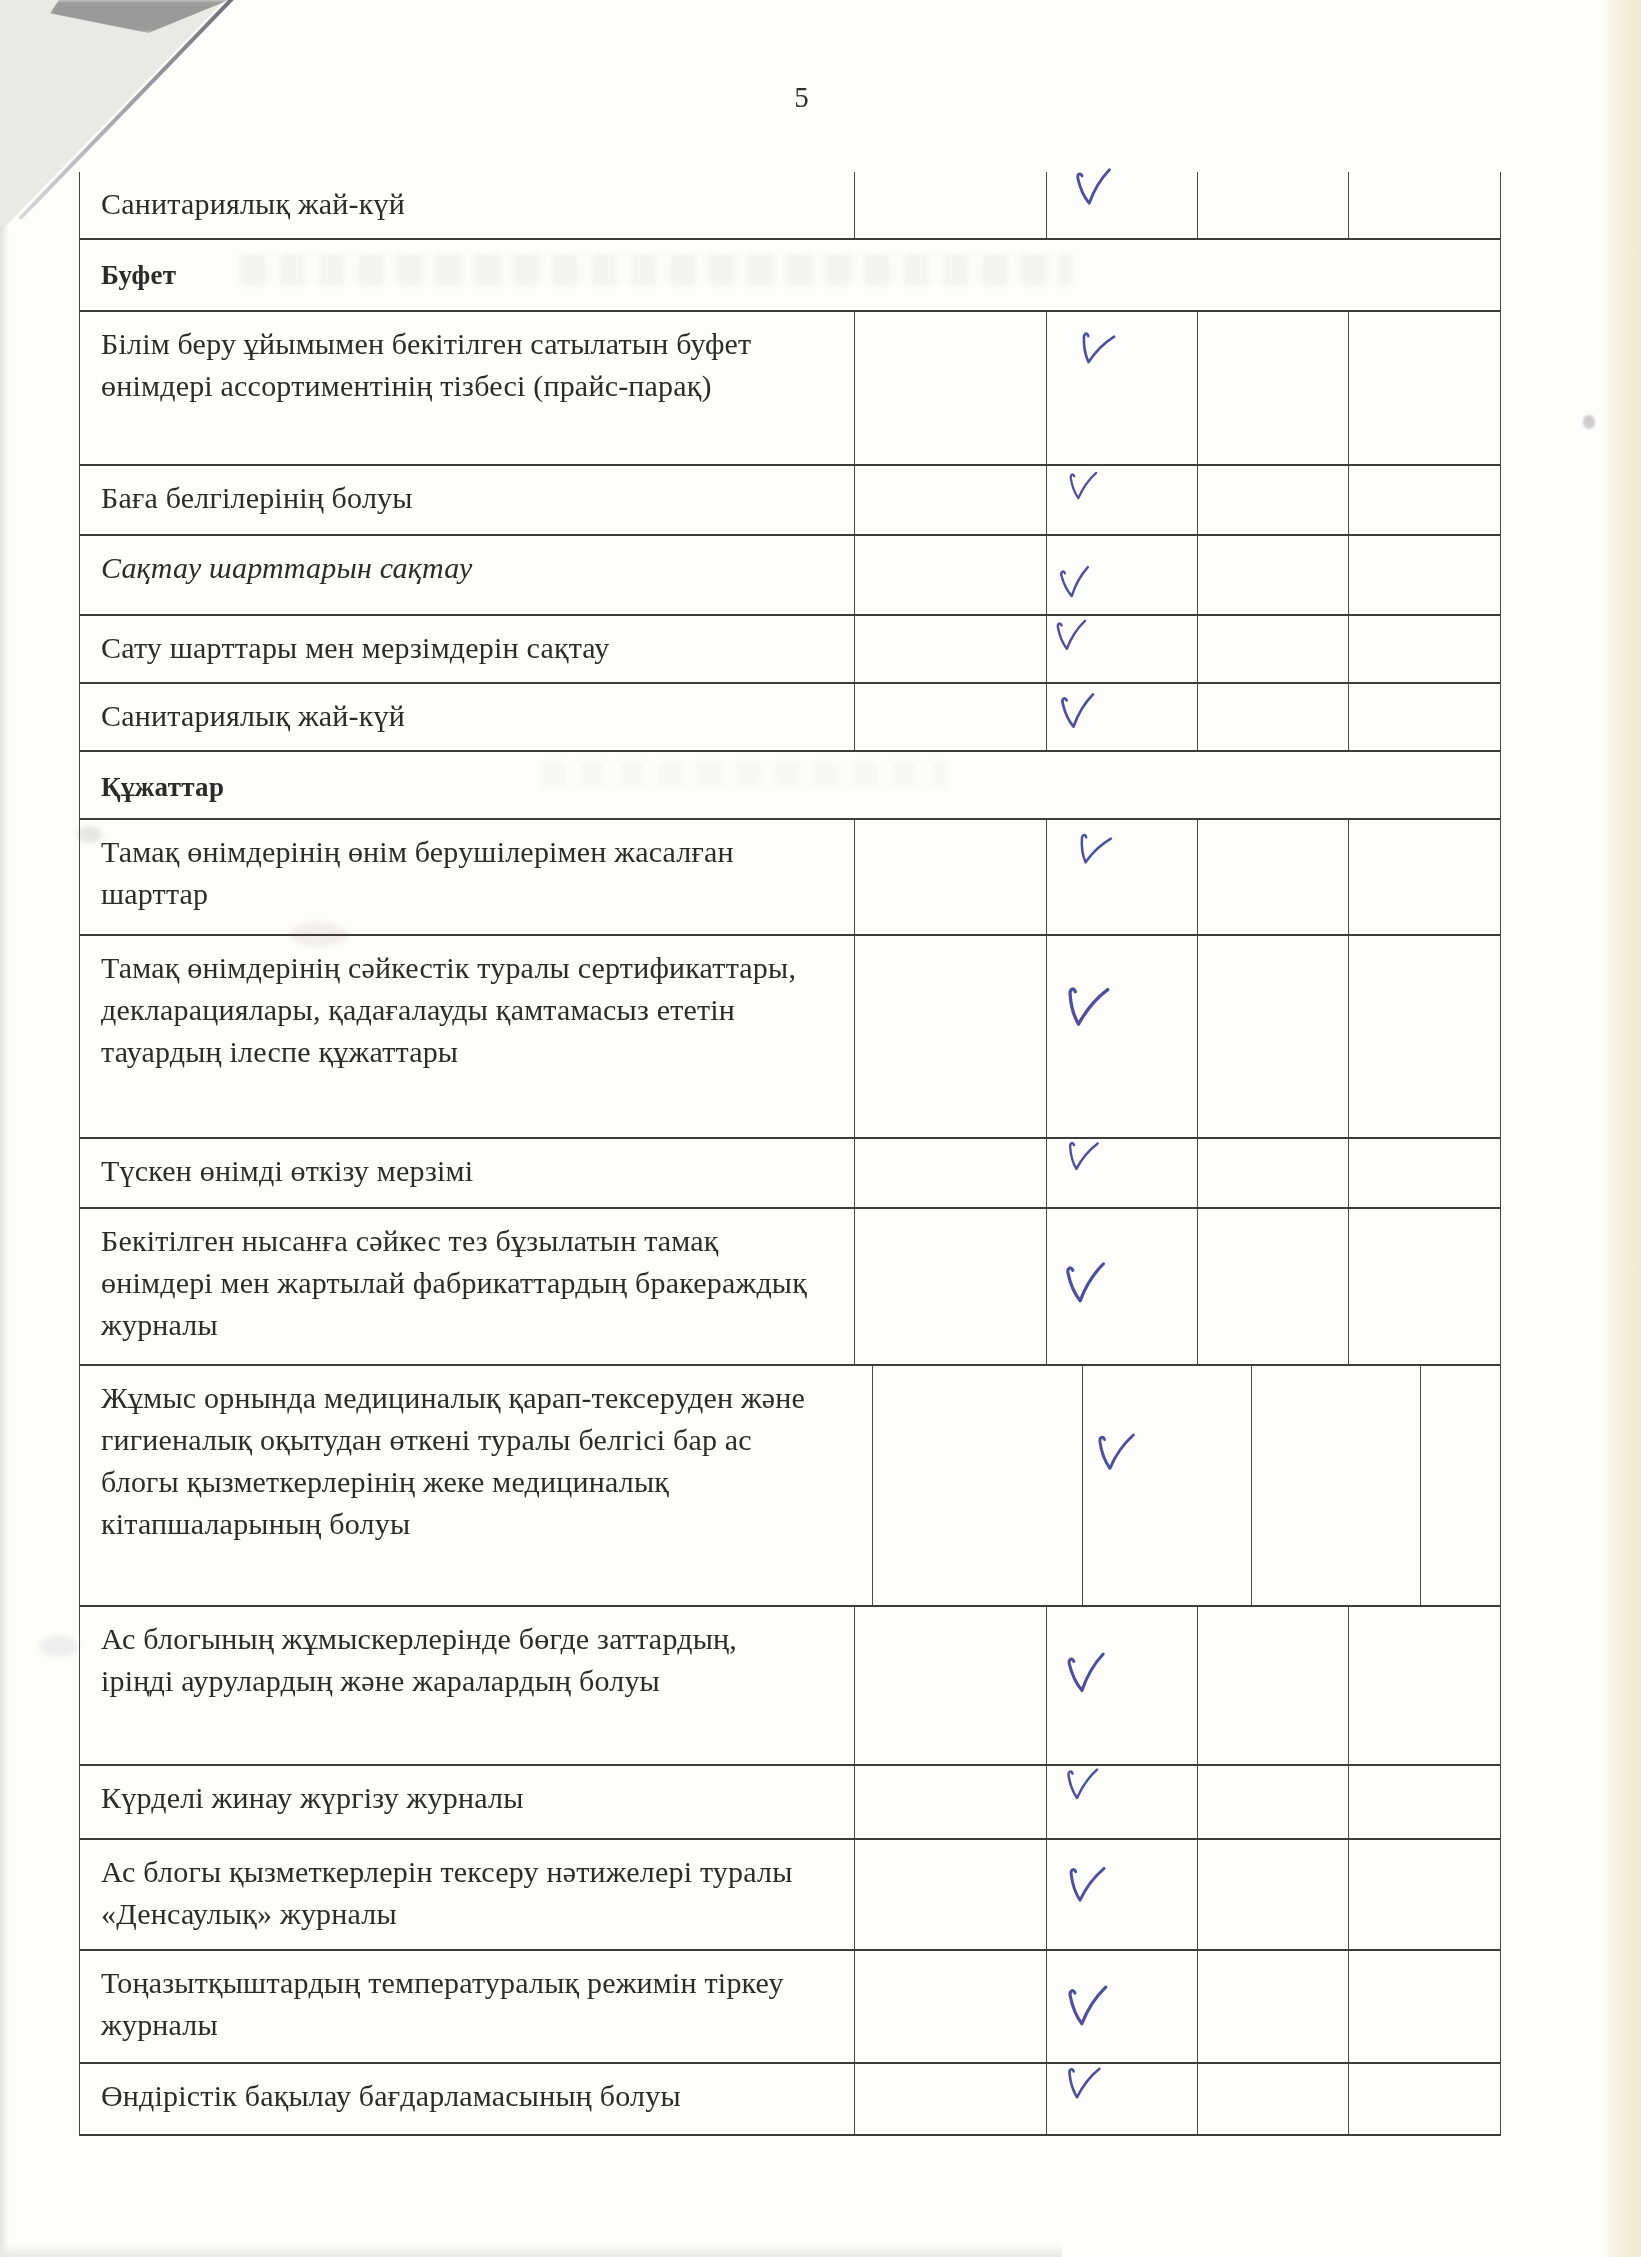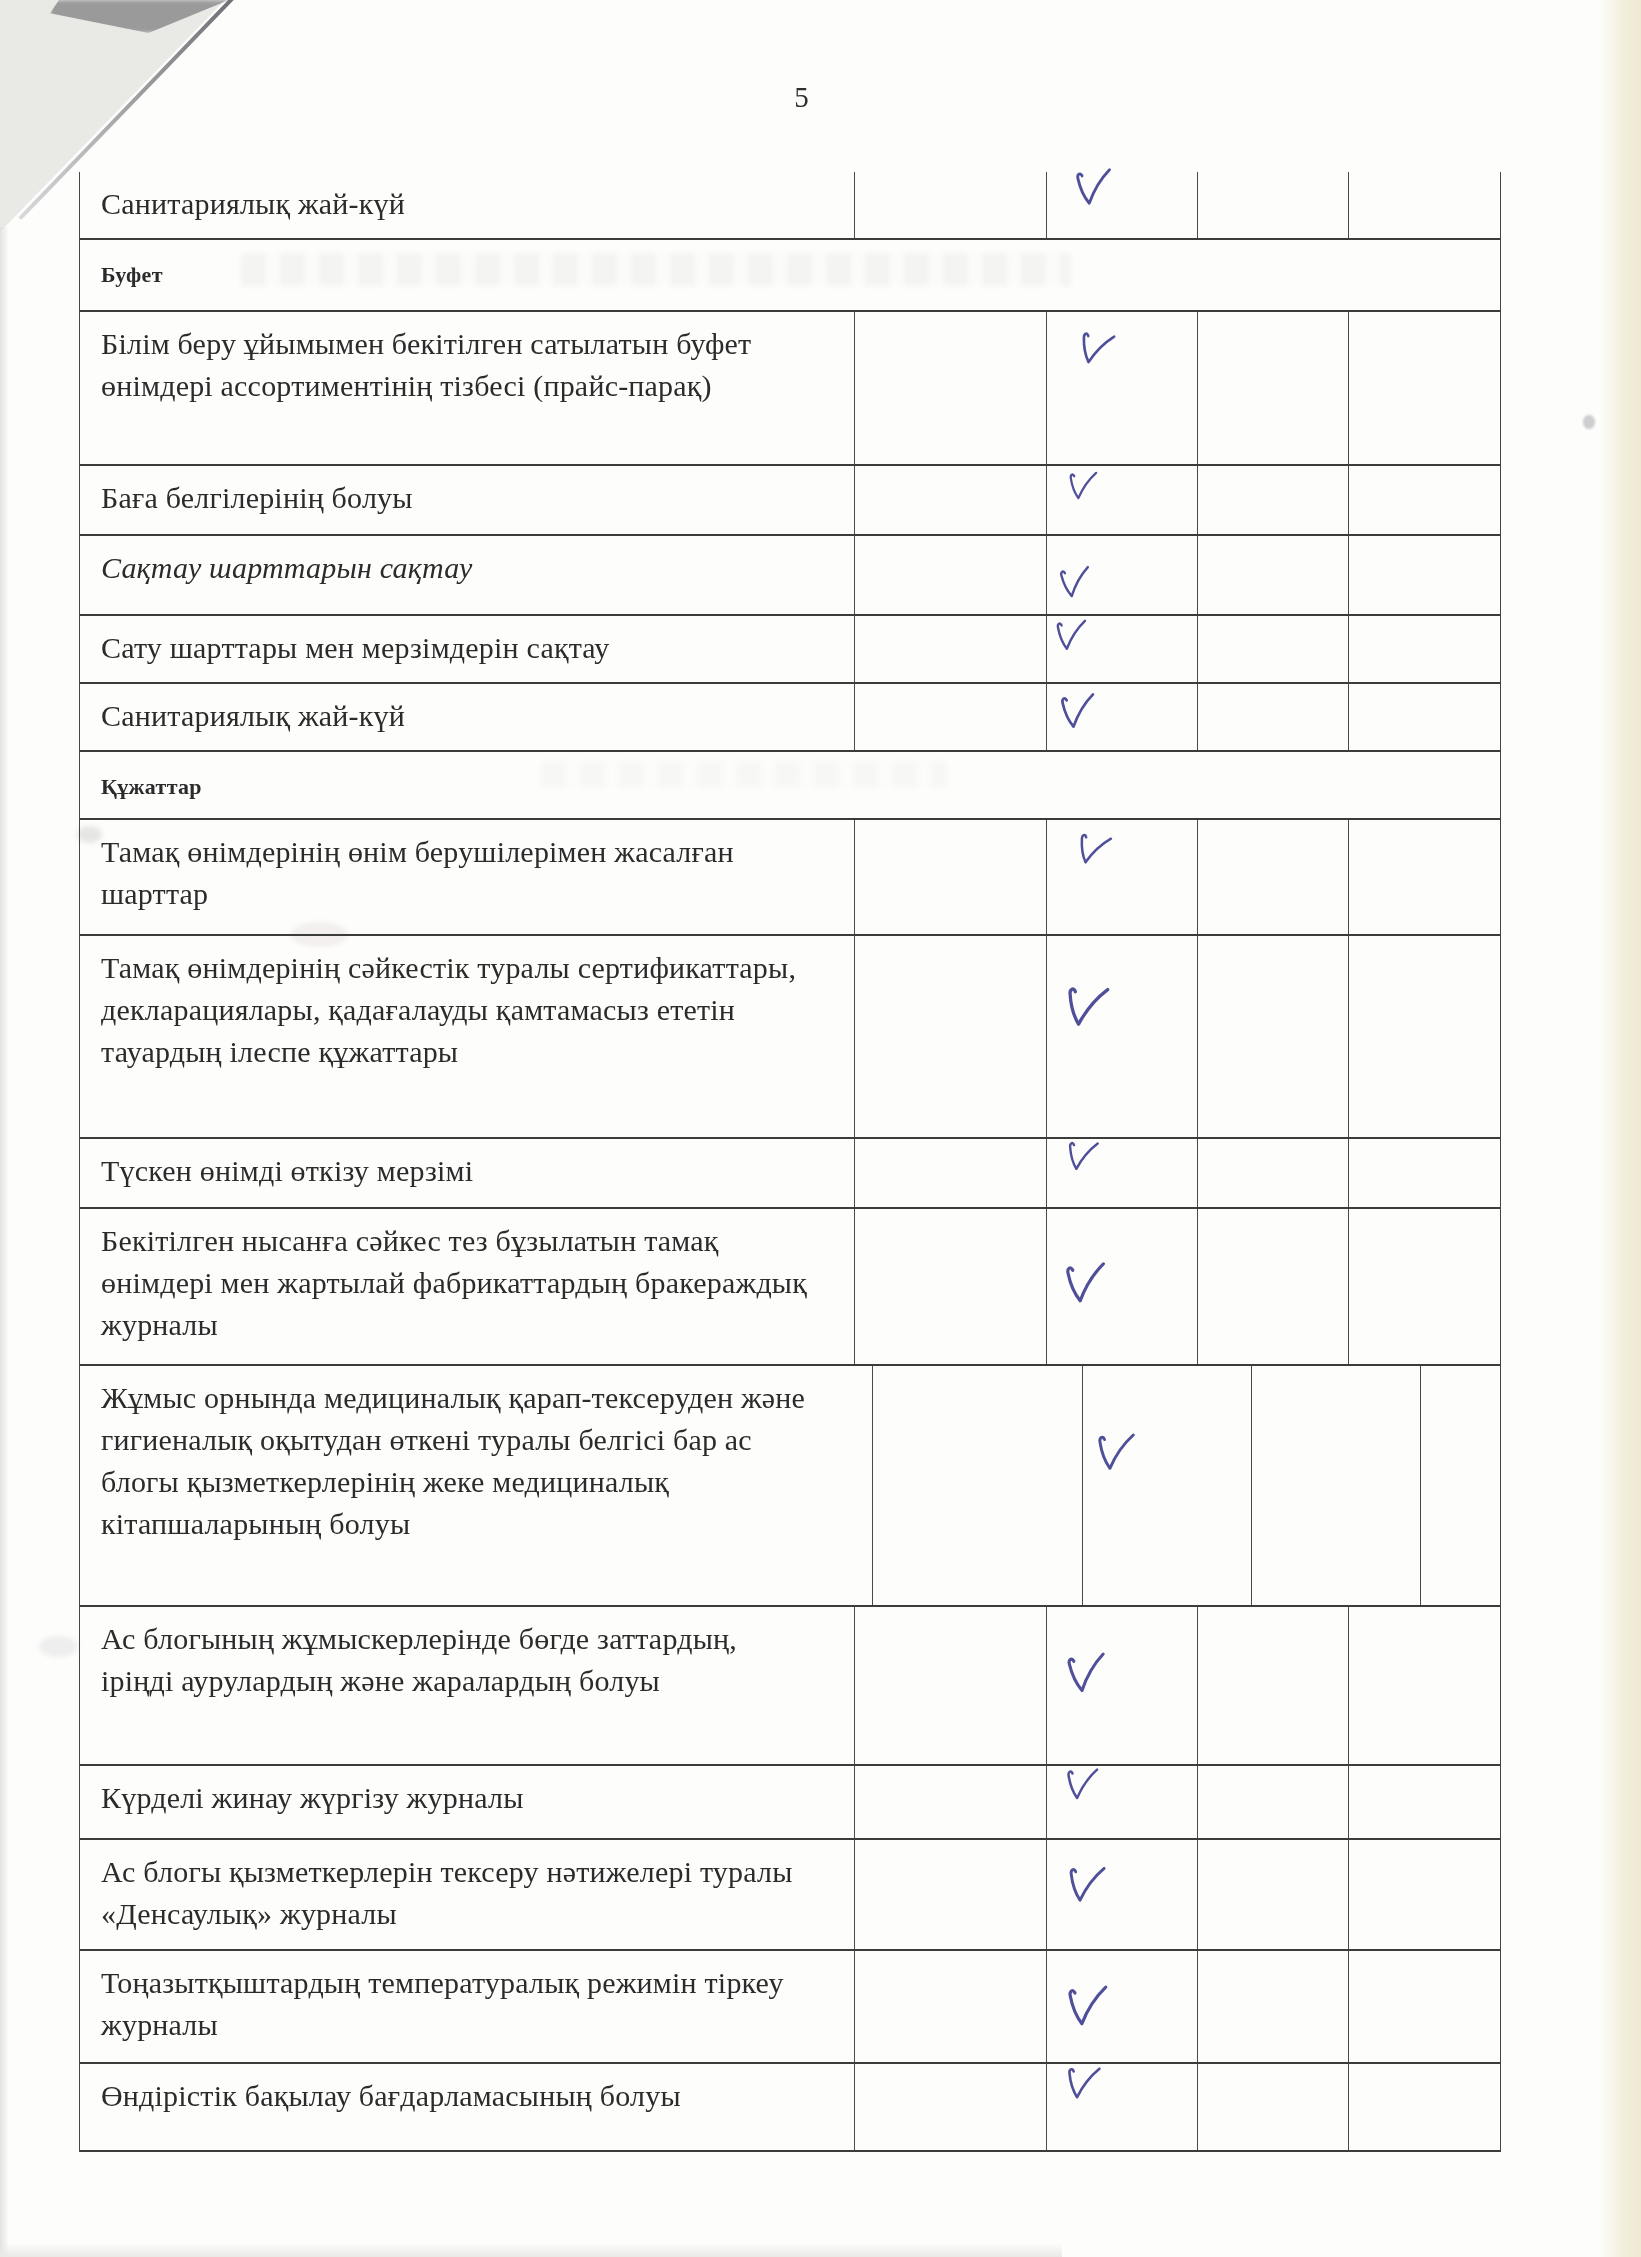--- a/index.html
+++ b/index.html
@@ -71,21 +71,21 @@
   .cell{
     position:relative;box-sizing:border-box;overflow:visible;
   }
   .cell + .cell{border-left:1.9px solid #4a4a4a;}
   .criteria-text{
     display:block;padding:10.6px 39px 9.7px 21px;
     font-size:30px;line-height:42px;letter-spacing:0.2px;
   }
   .section-text{
     display:block;padding:13.5px 39px 9.7px 21px;
-    font-size:22px;line-height:42px;font-weight:bold;letter-spacing:0.3px;
+    font-size:27px;line-height:42px;font-weight:bold;letter-spacing:0.3px;
   }
   .checkmark{
     position:absolute;pointer-events:none;
   }
   .checkmark svg{display:block;width:100%;height:100%;}
 </style>
 </head>
 <body>
 
 <div class="corner-fold"></div>
@@ -328,21 +328,21 @@
       <div class="cell">
         <span class="checkmark" style="left: 13.5px; top: 27px; width: 58px; height: 58px; transform: rotate(-2deg);">
           <svg viewBox="0 0 60 60" xmlns="http://www.w3.org/2000/svg">
             <path d="M15 15 c-2 -5 -6 -2 -5 3 c1.5 10 6 22 11 29 c6 -14 16 -28 26 -37" fill="none" stroke="#50509a" stroke-width="3.3" stroke-linecap="round" stroke-linejoin="round"></path>
           </svg>
         </span>
       </div>
       <div class="cell"></div>
       <div class="cell"></div>
     </div>
-    <div class="row" style="height: 88px;">
+    <div class="row" style="height: 72px;">
       <div class="cell">
         <span class="criteria-text">Өндірістік бақылау бағдарламасының болуы</span>
       </div>
       <div class="cell"></div>
       <div class="cell">
         <span class="checkmark" style="left: 13.5px; top: -3.9px; width: 48px; height: 48px; transform: rotate(3deg);">
           <svg viewBox="0 0 60 60" xmlns="http://www.w3.org/2000/svg">
             <path d="M15 15 c-2 -5 -6 -2 -5 3 c1.5 10 6 22 11 29 c6 -14 16 -28 26 -37" fill="none" stroke="#50509a" stroke-width="3.3" stroke-linecap="round" stroke-linejoin="round"></path>
           </svg>
         </span>

